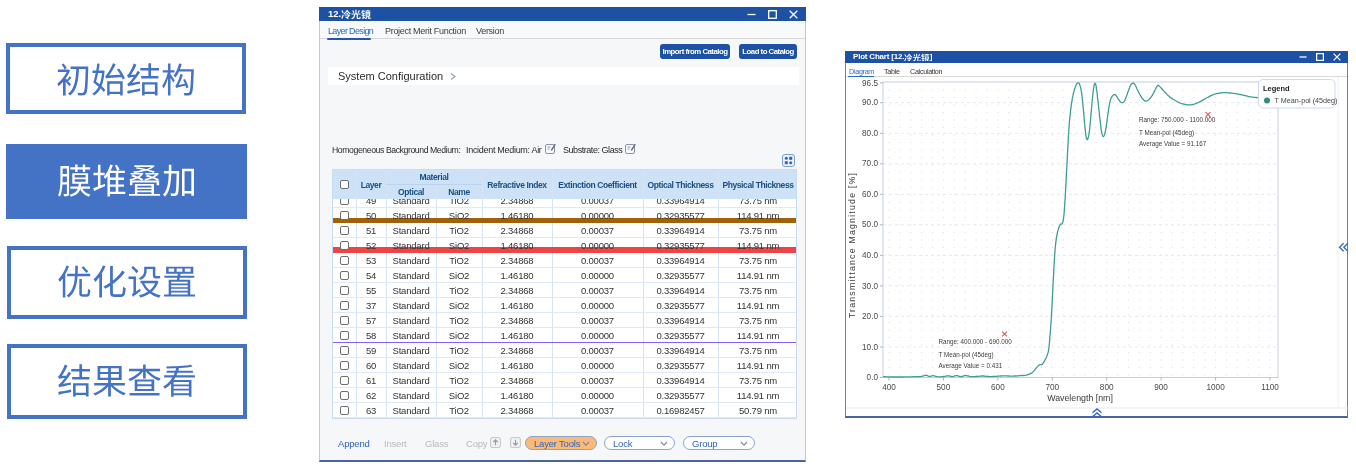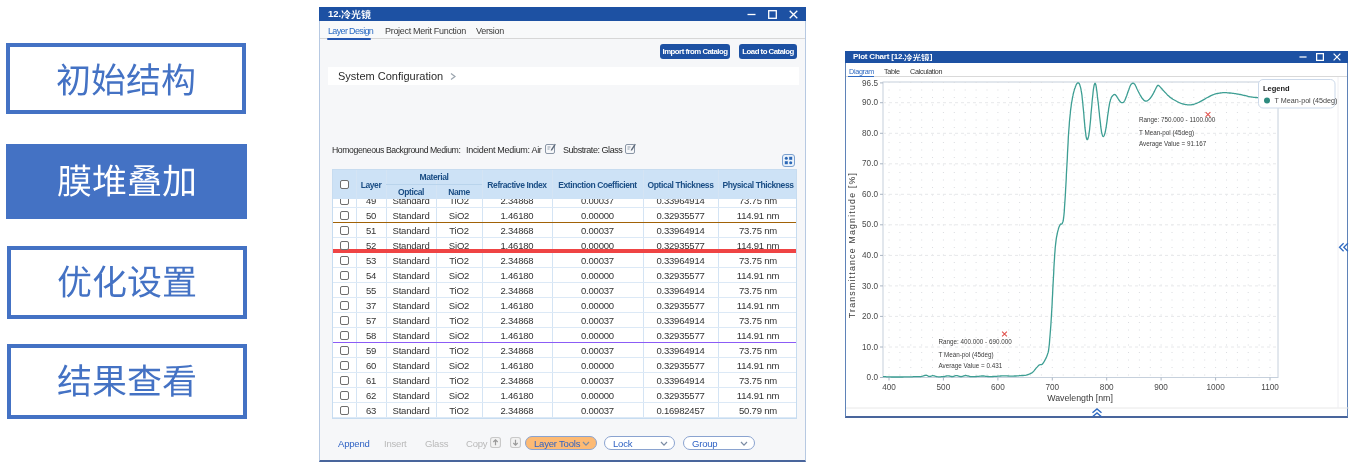--- a/index.html
+++ b/index.html
@@ -116,41 +116,41 @@
         <div class="abs" style="left:0;top:-6.0px;width:463px;height:15px;border-bottom:1px solid #dce9f6;font-size:9.5px;letter-spacing:-0.2px;color:#333">
           <div class="abs" style="left:7px;top:2.5px;width:9px;height:9px;border:1.4px solid #6e6e6e;border-radius:2px;background:#fff"></div>
           <div class="abs" style="left:23px;top:0;width:30px;height:15px;display:flex;align-items:center;justify-content:center;white-space:nowrap">49</div>
           <div class="abs" style="left:53px;top:0;width:50px;height:15px;display:flex;align-items:center;justify-content:center;white-space:nowrap">Standard</div>
           <div class="abs" style="left:103px;top:0;width:46px;height:15px;display:flex;align-items:center;justify-content:center;white-space:nowrap">TiO2</div>
           <div class="abs" style="left:149px;top:0;width:70px;height:15px;display:flex;align-items:center;justify-content:center;white-space:nowrap">2.34868</div>
           <div class="abs" style="left:219px;top:0;width:91px;height:15px;display:flex;align-items:center;justify-content:center;white-space:nowrap">0.00037</div>
           <div class="abs" style="left:310px;top:0;width:75px;height:15px;display:flex;align-items:center;justify-content:center;white-space:nowrap">0.33964914</div>
           <div class="abs" style="left:385px;top:0;width:80px;height:15px;display:flex;align-items:center;justify-content:center;white-space:nowrap">73.75 nm</div>
         </div>
-        <div class="abs" style="left:0;top:9.0px;width:463px;height:15px;border-bottom:1px solid #a16207;font-size:9.5px;letter-spacing:-0.2px;color:#333">
+        <div class="abs" style="left:0;top:9.0px;width:463px;height:15px;border-bottom:5px solid #a16207;font-size:9.5px;letter-spacing:-0.2px;color:#333">
           <div class="abs" style="left:7px;top:2.5px;width:9px;height:9px;border:1.4px solid #6e6e6e;border-radius:2px;background:#fff"></div>
           <div class="abs" style="left:23px;top:0;width:30px;height:15px;display:flex;align-items:center;justify-content:center;white-space:nowrap">50</div>
           <div class="abs" style="left:53px;top:0;width:50px;height:15px;display:flex;align-items:center;justify-content:center;white-space:nowrap">Standard</div>
           <div class="abs" style="left:103px;top:0;width:46px;height:15px;display:flex;align-items:center;justify-content:center;white-space:nowrap">SiO2</div>
           <div class="abs" style="left:149px;top:0;width:70px;height:15px;display:flex;align-items:center;justify-content:center;white-space:nowrap">1.46180</div>
           <div class="abs" style="left:219px;top:0;width:91px;height:15px;display:flex;align-items:center;justify-content:center;white-space:nowrap">0.00000</div>
           <div class="abs" style="left:310px;top:0;width:75px;height:15px;display:flex;align-items:center;justify-content:center;white-space:nowrap">0.32935577</div>
           <div class="abs" style="left:385px;top:0;width:80px;height:15px;display:flex;align-items:center;justify-content:center;white-space:nowrap">114.91 nm</div>
         </div>
         <div class="abs" style="left:0;top:24.0px;width:463px;height:15px;border-bottom:1px solid #dce9f6;font-size:9.5px;letter-spacing:-0.2px;color:#333">
           <div class="abs" style="left:7px;top:2.5px;width:9px;height:9px;border:1.4px solid #6e6e6e;border-radius:2px;background:#fff"></div>
           <div class="abs" style="left:23px;top:0;width:30px;height:15px;display:flex;align-items:center;justify-content:center;white-space:nowrap">51</div>
           <div class="abs" style="left:53px;top:0;width:50px;height:15px;display:flex;align-items:center;justify-content:center;white-space:nowrap">Standard</div>
           <div class="abs" style="left:103px;top:0;width:46px;height:15px;display:flex;align-items:center;justify-content:center;white-space:nowrap">TiO2</div>
           <div class="abs" style="left:149px;top:0;width:70px;height:15px;display:flex;align-items:center;justify-content:center;white-space:nowrap">2.34868</div>
           <div class="abs" style="left:219px;top:0;width:91px;height:15px;display:flex;align-items:center;justify-content:center;white-space:nowrap">0.00037</div>
           <div class="abs" style="left:310px;top:0;width:75px;height:15px;display:flex;align-items:center;justify-content:center;white-space:nowrap">0.33964914</div>
           <div class="abs" style="left:385px;top:0;width:80px;height:15px;display:flex;align-items:center;justify-content:center;white-space:nowrap">73.75 nm</div>
         </div>
-        <div class="abs" style="left:0;top:39.0px;width:463px;height:15px;border-bottom:4px solid #ef4444;font-size:9.5px;letter-spacing:-0.2px;color:#333">
+        <div class="abs" style="left:0;top:39.0px;width:463px;height:15px;border-bottom:6px solid #ef4444;font-size:9.5px;letter-spacing:-0.2px;color:#333">
           <div class="abs" style="left:7px;top:2.5px;width:9px;height:9px;border:1.4px solid #6e6e6e;border-radius:2px;background:#fff"></div>
           <div class="abs" style="left:23px;top:0;width:30px;height:15px;display:flex;align-items:center;justify-content:center;white-space:nowrap">52</div>
           <div class="abs" style="left:53px;top:0;width:50px;height:15px;display:flex;align-items:center;justify-content:center;white-space:nowrap">Standard</div>
           <div class="abs" style="left:103px;top:0;width:46px;height:15px;display:flex;align-items:center;justify-content:center;white-space:nowrap">SiO2</div>
           <div class="abs" style="left:149px;top:0;width:70px;height:15px;display:flex;align-items:center;justify-content:center;white-space:nowrap">1.46180</div>
           <div class="abs" style="left:219px;top:0;width:91px;height:15px;display:flex;align-items:center;justify-content:center;white-space:nowrap">0.00000</div>
           <div class="abs" style="left:310px;top:0;width:75px;height:15px;display:flex;align-items:center;justify-content:center;white-space:nowrap">0.32935577</div>
           <div class="abs" style="left:385px;top:0;width:80px;height:15px;display:flex;align-items:center;justify-content:center;white-space:nowrap">114.91 nm</div>
         </div>
         <div class="abs" style="left:0;top:54.0px;width:463px;height:15px;border-bottom:1px solid #dce9f6;font-size:9.5px;letter-spacing:-0.2px;color:#333">

